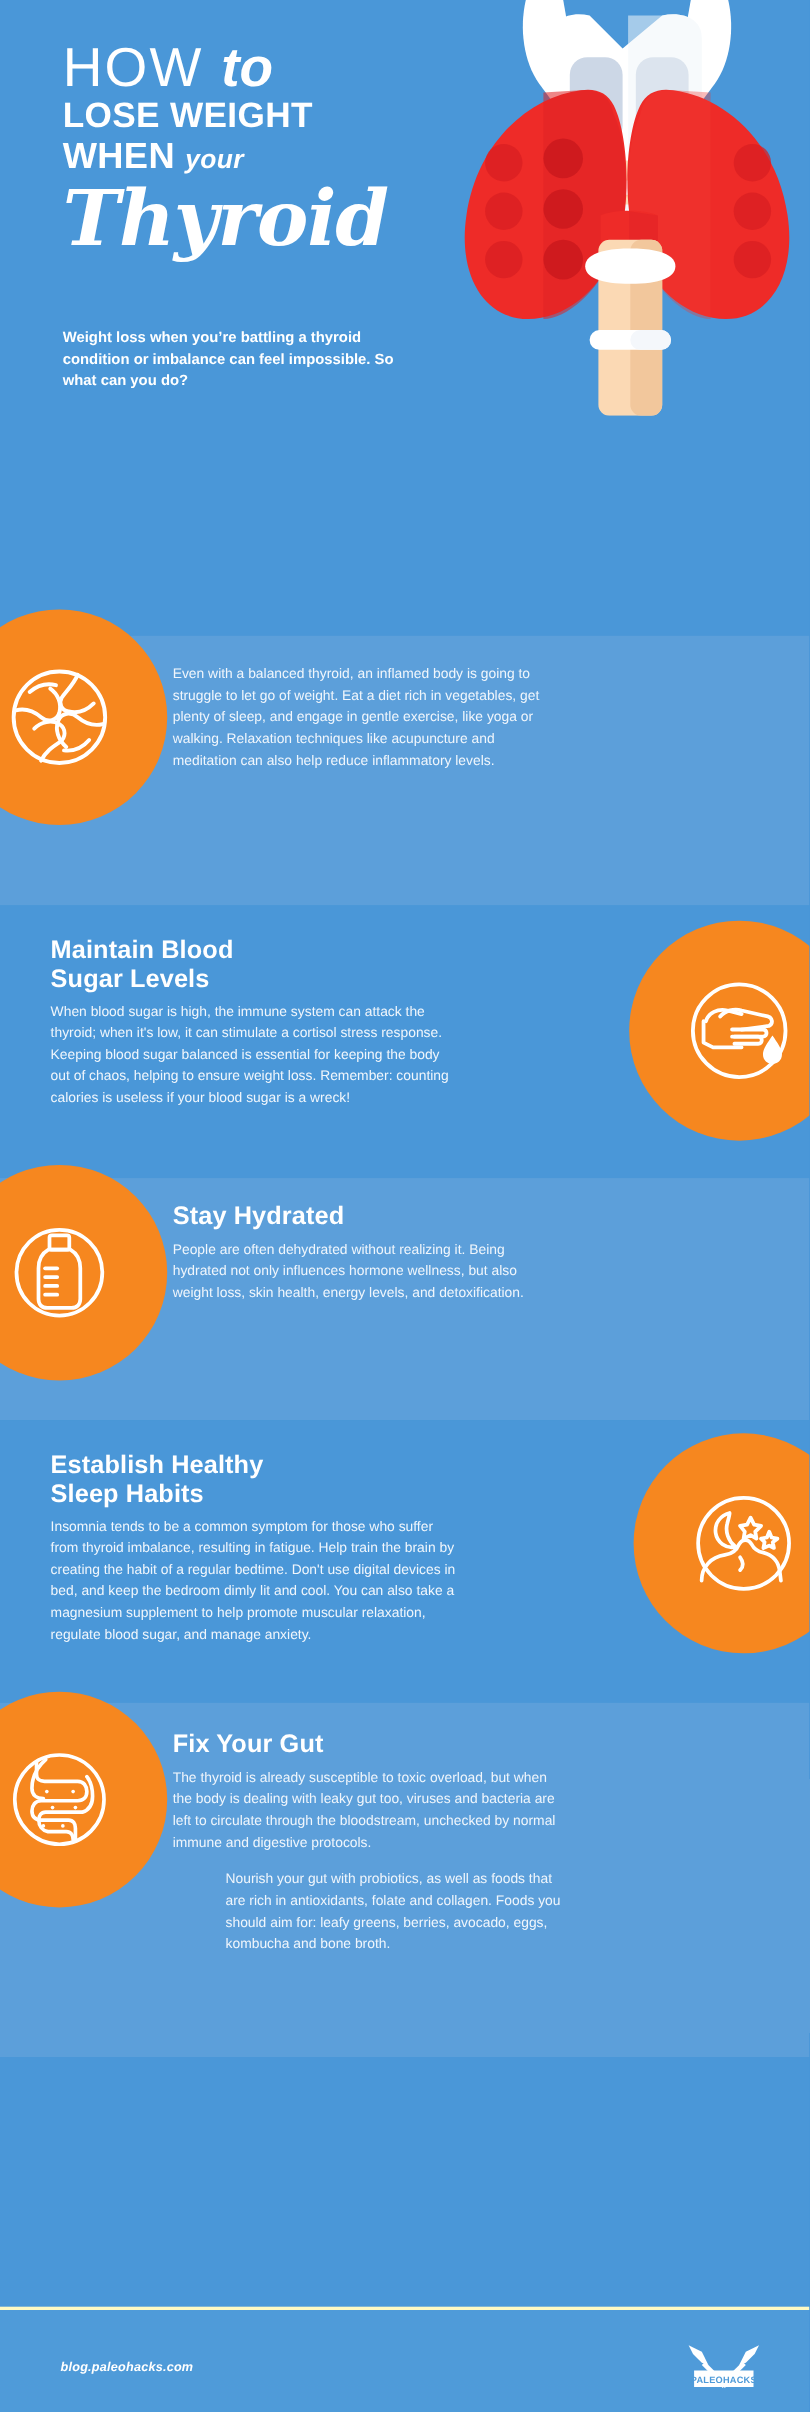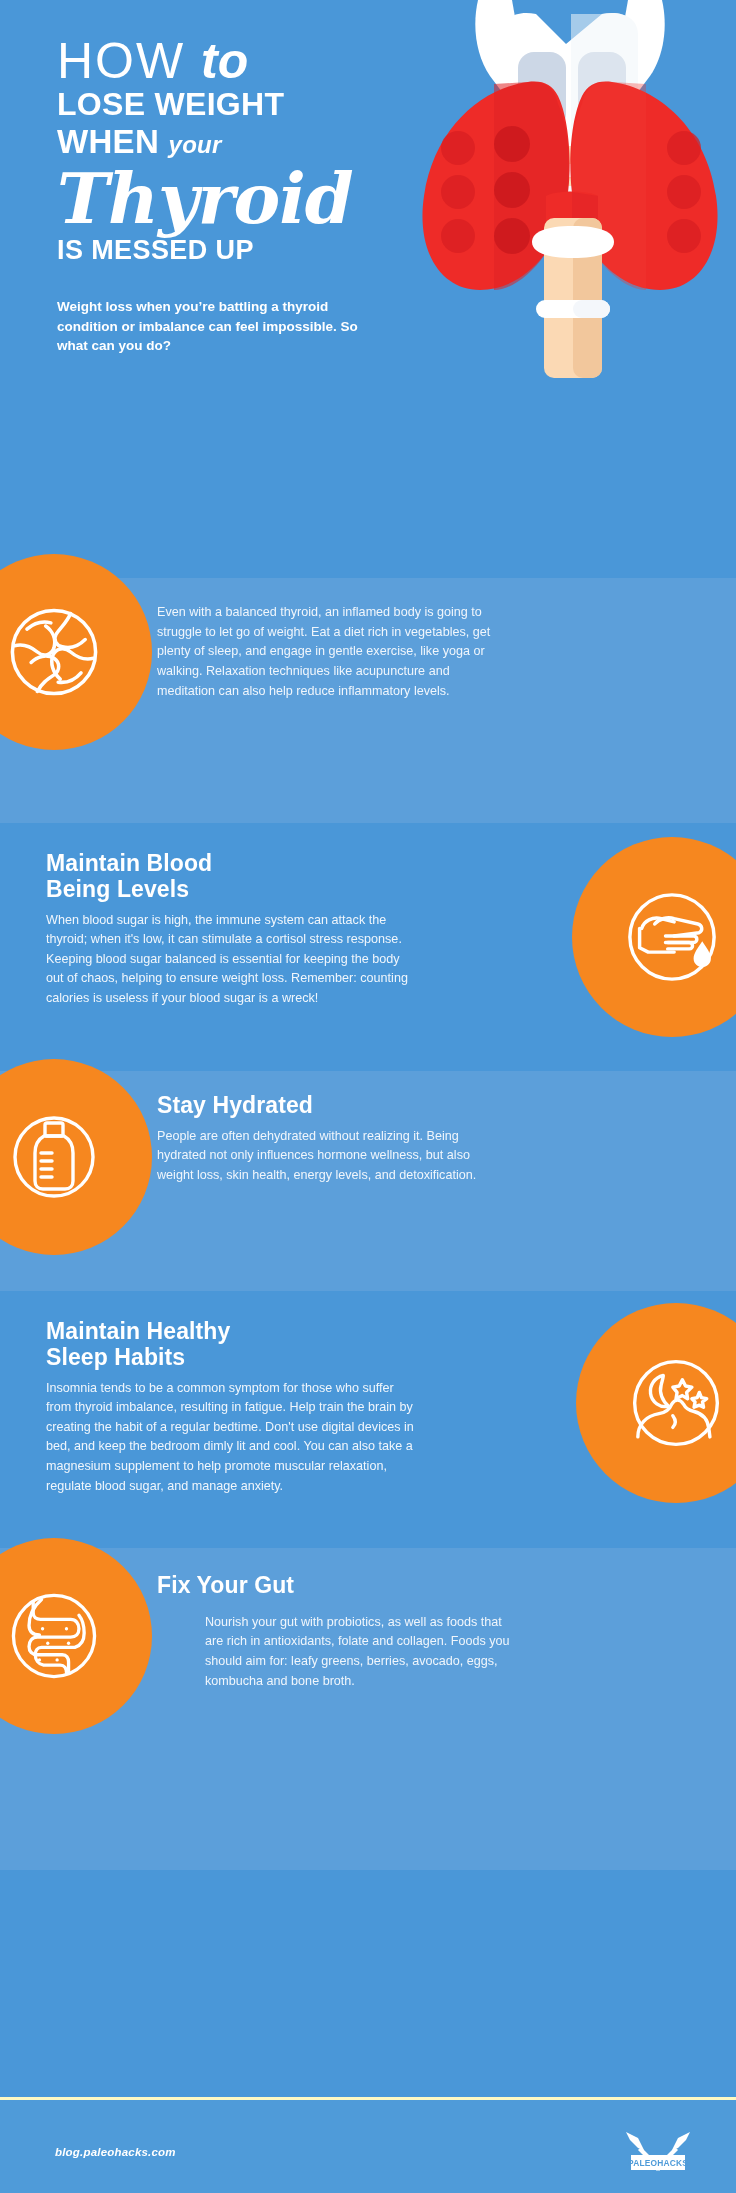--- a/index.html
+++ b/index.html
@@ -236,21 +236,20 @@
       </svg>
     </div>
 
     <div class="hero-text">
       <div class="t-how"><span>HOW</span>
         <span class="it">to</span></div>
       <div class="t-lose">LOSE WEIGHT</div>
       <div class="t-when"><span>WHEN</span>
         <span class="it">your</span></div>
       <div class="t-thyroid">Thyroid</div>
-      <div class="t-messed">IS MESSED UP</div>
     </div>
 
     <div class="hero-sub">Weight loss when you’re battling a thyroid condition or imbalance can feel impossible. So what can you do?</div>
   </div>
 
   <div class="band light" style="height:245px;">
     <div class="circle" style="left:-44px; top:-24px; width:196px; height:196px;">
       <span>
         <svg width="104" height="104" viewBox="0 0 100 100" fill="none" stroke="#ffffff" stroke-width="3.4" stroke-linecap="round" stroke-linejoin="round">
           <circle cx="50" cy="50" r="40"></circle>
@@ -277,21 +276,21 @@
           <path d="M22 42 C24 35 32 31 40 33 L52 36"></path>
           <path d="M34 38 C38 33 46 31 52 33 L74 38 C78 39 79 44 75 46 L52 49"></path>
           <path d="M44 49 L70 49 C74 49 74 55 70 55 L46 55"></path>
           <path d="M44 55 L66 55 C70 55 70 61 66 61 L46 61"></path>
           <path d="M78 54 C74 60 70 65 70 70 C70 75 74 78 78 78 C82 78 86 75 86 70 C86 65 82 60 78 54 Z" fill="#ffffff" stroke="none"></path>
         </svg>
       </span>
     </div>
     <div class="blk" style="left:46px; top:28px; width:368px;">
       <div class="sec-title">Maintain Blood
-Being Levels</div>
+Sugar Levels</div>
       <div class="sec-body">When blood sugar is high, the immune system can attack the thyroid; when it's low, it can stimulate a cortisol stress response. Keeping blood sugar balanced is essential for keeping the body out of chaos, helping to ensure weight loss. Remember: counting calories is useless if your blood sugar is a wreck!</div>
     </div>
   </div>
 
   <div class="band light" style="height:220px;">
     <div class="circle" style="left:-44px; top:-12px; width:196px; height:196px;">
       <span>
         <svg width="100" height="100" viewBox="0 0 100 100" fill="none" stroke="#ffffff" stroke-width="3.4" stroke-linecap="round" stroke-linejoin="round">
           <circle cx="50" cy="50" r="39"></circle>
           <rect x="41" y="16" width="18" height="13" rx="2"></rect>
@@ -316,21 +315,21 @@
           <circle cx="50" cy="50" r="39"></circle>
           <path d="M38 24 C30 26 25 33 26 41 C27 49 35 55 43 53 C37 48 34 40 36 33 C37 29 38 26 38 24 Z"></path>
           <path d="M56 28 L59 34 L65 35 L60 40 L61 46 L56 43 L50 46 L51 40 L47 35 L53 34 Z"></path>
           <path d="M72 40 L74 45 L79 46 L75 49 L76 54 L72 52 L67 54 L68 49 L65 46 L70 45 Z"></path>
           <path d="M14 82 C14 70 22 62 34 60 C40 59 44 56 46 51 C49 46 54 46 57 51 C59 55 62 57 67 58 C75 60 80 66 81 74 L82 82"></path>
           <path d="M47 62 C50 66 50 70 47 73"></path>
         </svg>
       </span>
     </div>
     <div class="blk" style="left:46px; top:28px; width:372px;">
-      <div class="sec-title">Maintain Healthy
+      <div class="sec-title">Establish Healthy
 Sleep Habits</div>
       <div class="sec-body">Insomnia tends to be a common symptom for those who suffer from thyroid imbalance, resulting in fatigue. Help train the brain by creating the habit of a regular bedtime. Don't use digital devices in bed, and keep the bedroom dimly lit and cool. You can also take a magnesium supplement to help promote muscular relaxation, regulate blood sugar, and manage anxiety.</div>
     </div>
   </div>
 
   <div class="band light" style="height:322px;">
     <div class="circle" style="left:-44px; top:-10px; width:196px; height:196px;">
       <span>
         <svg width="104" height="104" viewBox="0 0 100 100" fill="none" stroke="#ffffff" stroke-width="3.2" stroke-linecap="round" stroke-linejoin="round">
           <circle cx="50" cy="50" r="39"></circle>
@@ -342,20 +341,21 @@
           <circle cx="44" cy="57" r="1.6" fill="#ffffff" stroke="none"></circle>
           <circle cx="64" cy="57" r="1.6" fill="#ffffff" stroke="none"></circle>
           <circle cx="36" cy="73" r="1.6" fill="#ffffff" stroke="none"></circle>
           <circle cx="53" cy="73" r="1.6" fill="#ffffff" stroke="none"></circle>
           <circle cx="62" cy="82" r="1.6" fill="#ffffff" stroke="none"></circle>
         </svg>
       </span>
     </div>
     <div class="blk" style="left:157px; top:25px; width:358px;">
       <div class="sec-title">Fix Your Gut</div>
+      <div class="sec-body">The thyroid is already susceptible to toxic overload, but when the body is dealing with leaky gut too, viruses and bacteria are left to circulate through the bloodstream, unchecked by normal immune and digestive protocols.</div>
       <div class="sec-body second">Nourish your gut with probiotics, as well as foods that are rich in antioxidants, folate and collagen. Foods you should aim for: leafy greens, berries, avocado, eggs, kombucha and bone broth.</div>
     </div>
   </div>
 
   <div class="footer">
     <div class="footer-url">blog.paleohacks.com</div>
     <div class="logo">
       <svg width="72" height="52" viewBox="0 0 72 52" xmlns="http://www.w3.org/2000/svg">
 
         <g fill="#ffffff">

